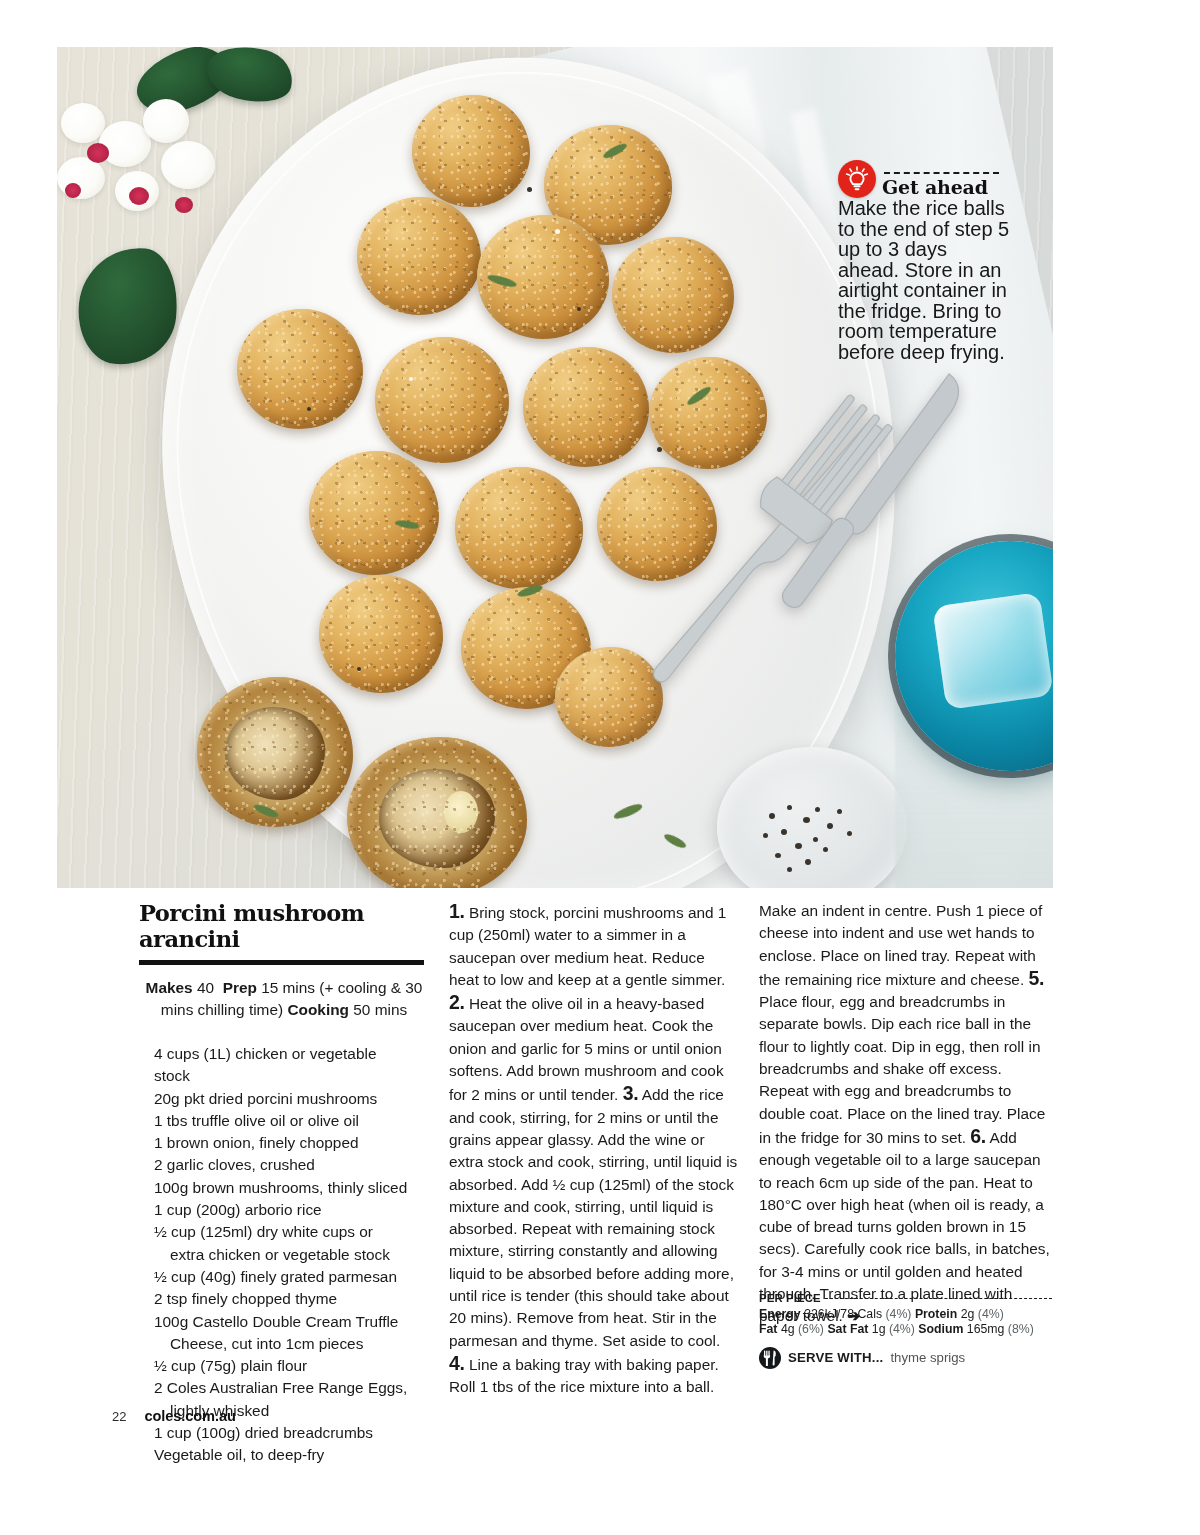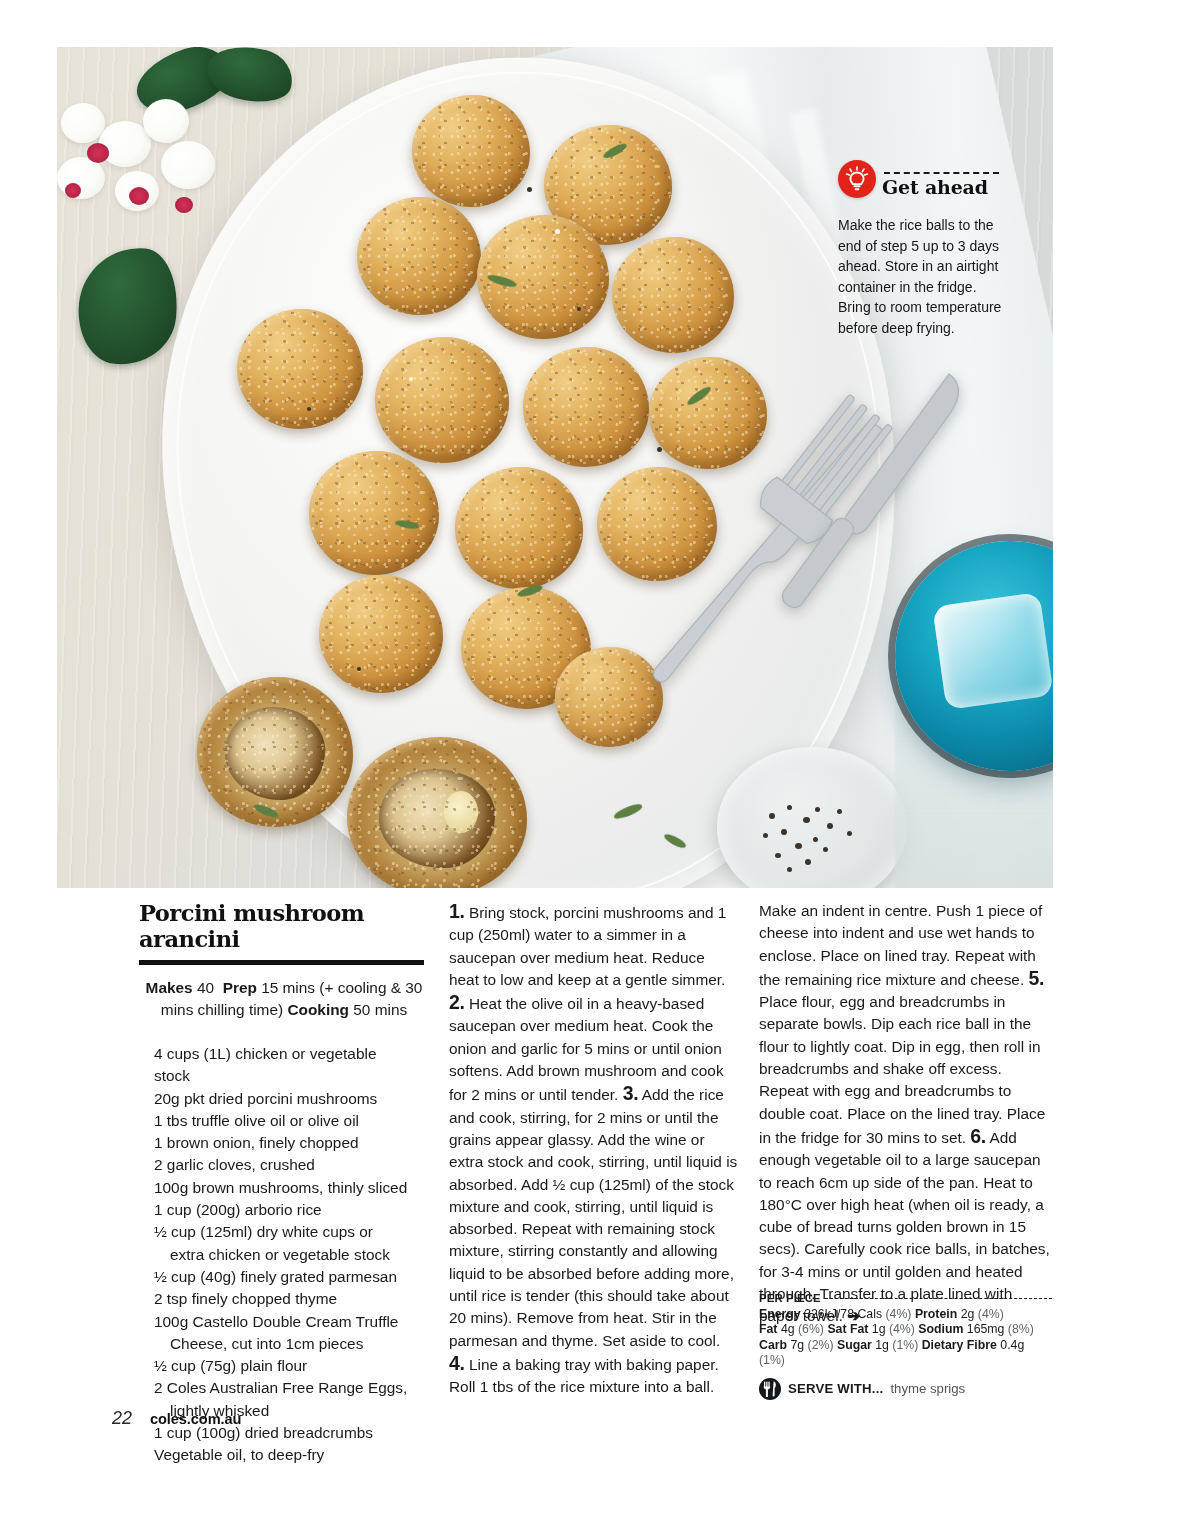--- a/index.html
+++ b/index.html
@@ -73,21 +73,21 @@
   .leaf{position:absolute;background:radial-gradient(ellipse at 38% 32%,#2f6b3c 0%,#23522e 55%,#183a21 100%);
     border-radius:62% 38% 58% 42%/52% 56% 44% 48%;box-shadow:0 3px 7px rgba(20,40,22,.3);}
   .blossom{position:absolute;border-radius:50%;background:radial-gradient(circle at 38% 34%,#fff 0%,#fbfbf8 55%,#eceade 100%);
     box-shadow:0 2px 5px rgba(120,120,110,.2);}
   .stamen{position:absolute;border-radius:50%;background:radial-gradient(circle,#d6315a 0%,#b52347 70%,#8e1a36 100%);}
   .bulb{width:38px;height:38px;border-radius:50%;background:#e2231a;flex:0 0 38px;position:relative;
     box-shadow:0 1px 3px rgba(0,0,0,.2);}
   .bulb svg{position:absolute;left:7px;top:6px;}
   .tip-title{font-family:"DejaVu Serif",serif;font-weight:700;font-size:19px;letter-spacing:-.2px;
     margin:16px 0 0 0;color:#111;}
-  .tip-body{font-size:14px;line-height:20.5px;color:#16181a;margin-top:17px;}
+  .tip-body{font-size:20px;line-height:20.5px;color:#16181a;margin-top:0;}
 
   
   .col{position:absolute;top:900px;}
   .col1{left:139px;width:290px;}
   .col2{left:449px;width:290px;}
   .col3{left:759px;width:293px;}
 
   .recipe-title{font-family:"DejaVu Serif",serif;font-weight:700;font-size:22.6px;line-height:26px;
     letter-spacing:-.55px;margin:0;color:#111;}
   .rule{height:5px;background:#111;margin:8px 0 12px 0;width:285px;}
@@ -110,21 +110,21 @@
   .nutri-lines b{font-weight:700;}
   .nutri-lines .pc{color:#5d6366;}
   .serve{display:flex;align-items:center;gap:7px;margin-top:9px;}
   .serve-badge{width:22px;height:22px;border-radius:50%;background:#15181a;position:relative;flex:0 0 22px;}
   .serve-badge svg{position:absolute;left:4px;top:3px;}
   .serve-label{font-size:13.2px;font-weight:700;letter-spacing:.2px;}
   .serve-text{font-size:13.2px;color:#4f5457;}
 
   
   .footer{position:absolute;left:112px;top:1408px;display:flex;align-items:baseline;gap:18px;}
-  .pg{font-size:18px;color:#2a2a2a;font-style:italic;}
+  .pg{font-size:13px;color:#2a2a2a;}
   .site{font-size:14.6px;font-weight:700;color:#111;letter-spacing:-.1px;}
 </style>
 </head>
 <body>
 
 <div class="photo">
   <div class="bg-board"></div>
   <div class="board-grain"></div>
 
   <div class="cloth"></div>
@@ -308,31 +308,20 @@
       <b>Fat</b>
       <span>4g</span>
       <span class="pc">(6%)</span>
       <b>Sat Fat</b>
       <span>1g</span>
       <span class="pc">(4%)</span>
       <b>Sodium</b>
       <span>165mg</span>
       <span class="pc">(8%)</span>
     </div>
-    <div>
-      <b>Carb</b>
-      <span>7g</span>
-      <span class="pc">(2%)</span>
-      <b>Sugar</b>
-      <span>1g</span>
-      <span class="pc">(1%)</span>
-      <b>Dietary Fibre</b>
-      <span>0.4g</span>
-      <span class="pc">(1%)</span>
-    </div>
   </div>
   <div class="serve">
     <div class="serve-badge">
       <svg width="14" height="16" viewBox="0 0 14 16">
         <g fill="#ffffff">
           <rect x="1" y="0.5" width="1.3" height="6" rx="0.6"></rect>
           <rect x="3.2" y="0.5" width="1.3" height="6" rx="0.6"></rect>
           <rect x="5.4" y="0.5" width="1.3" height="6" rx="0.6"></rect>
           <path d="M0.6 5.6 h6.5 q0.4 2.2 -2.2 2.9 v7 q0 0.9 -1 0.9 q-1 0 -1 -0.9 v-7 q-2.6 -0.7 -2.3 -2.9 z"></path>
           <path d="M10.6 0.5 q2 0 2.2 3 q0.2 3 -1.2 3.6 v7.4 q0 0.9 -1 0.9 q-1 0 -1 -0.9 z"></path>

